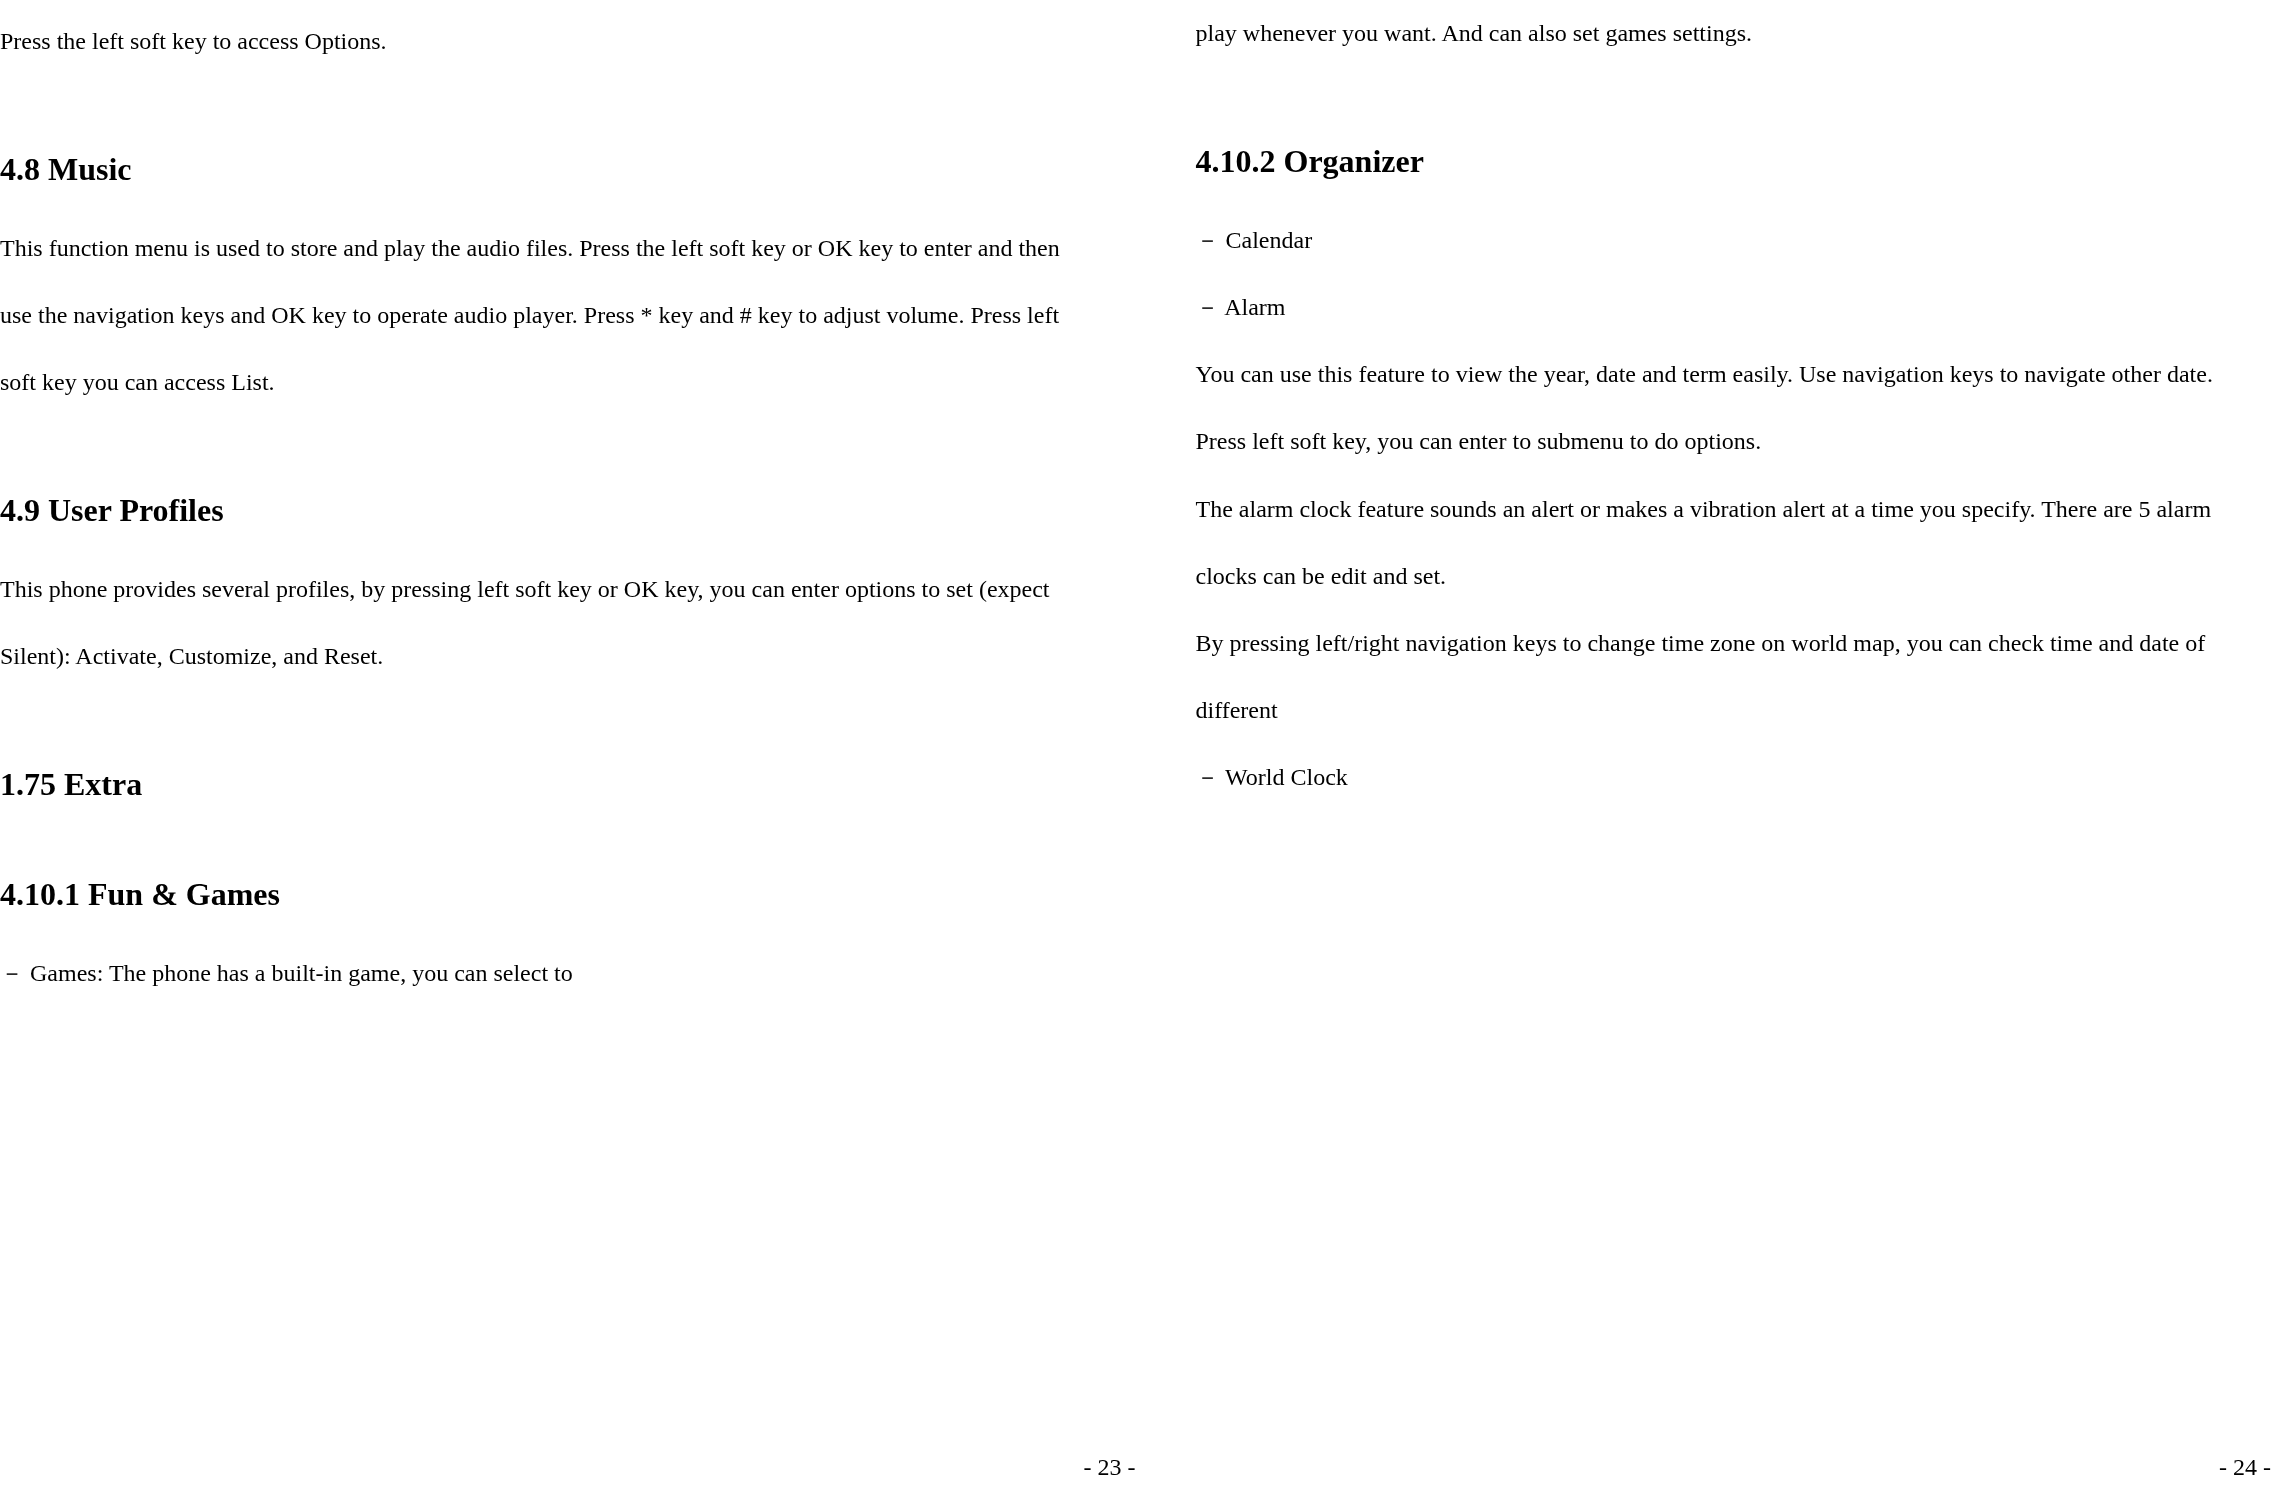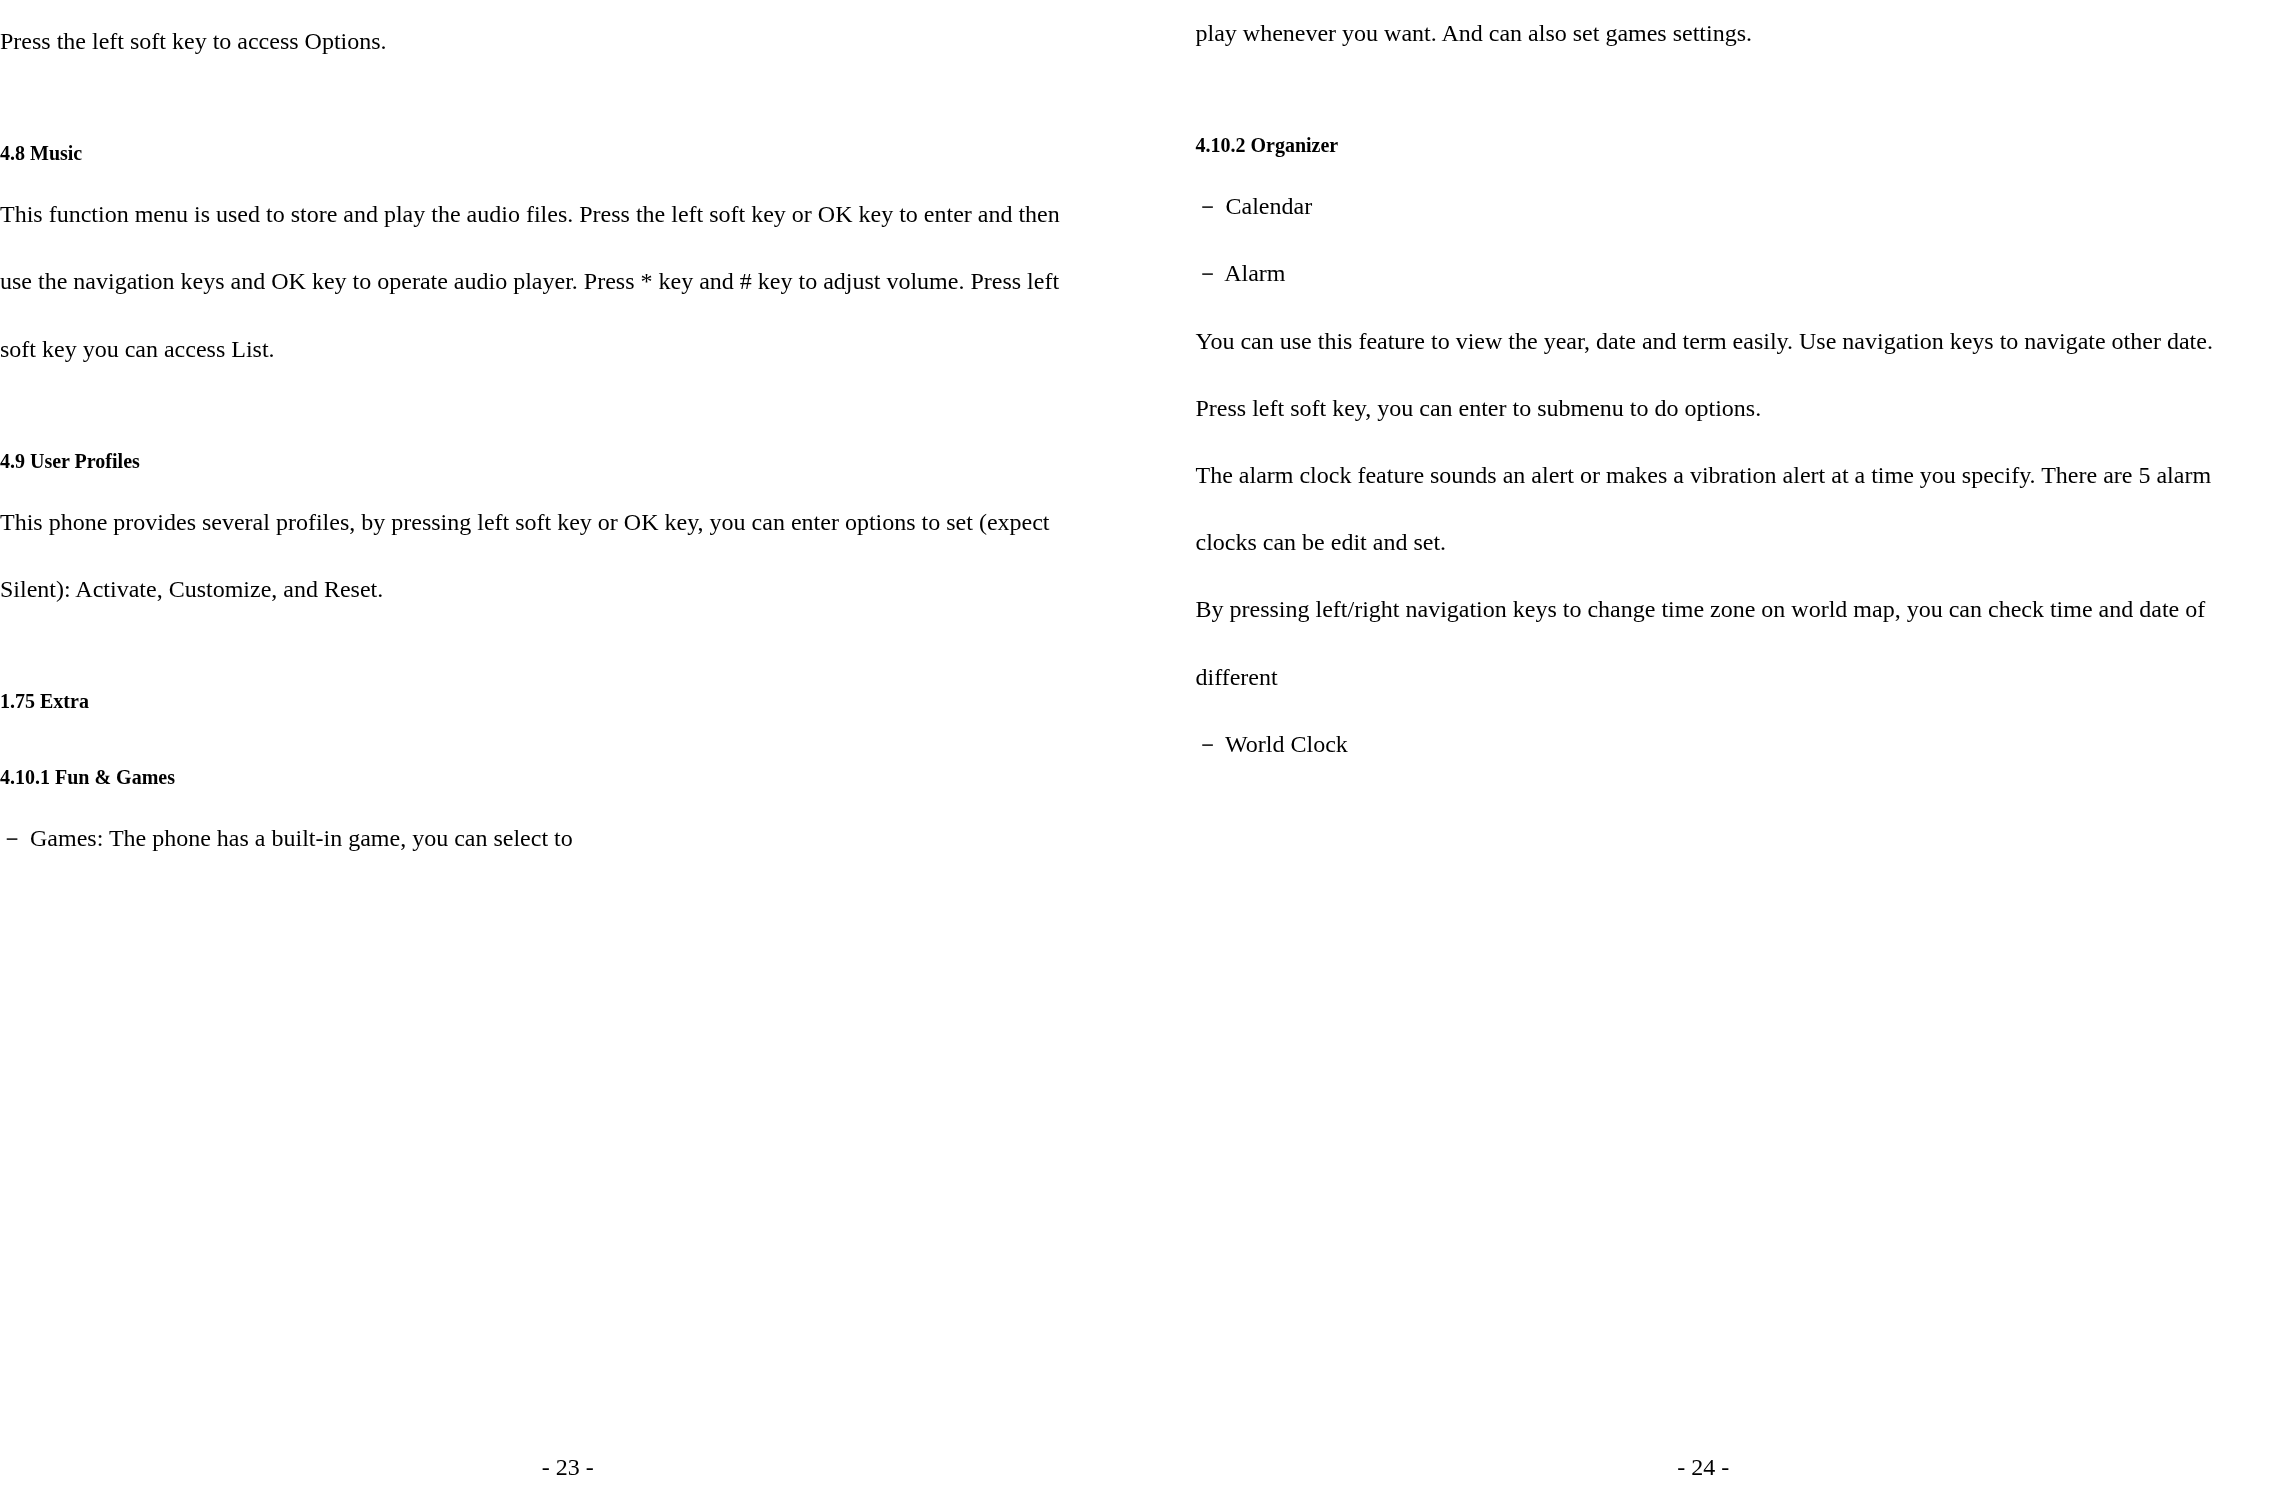--- a/index.html
+++ b/index.html
@@ -26,28 +26,28 @@
     .page.right {
       padding: 0 8px 0 60px;
     }
     .content {
       flex: 1;
       line-height: 2.8;
       font-size: 24px;
     }
     .heading {
       font-weight: bold;
-      font-size: 20px;
+      font-size: 32px;
       margin-top: 20px;
     }
     .para {
       font-size: 24px;
     }
     .page-number {
-      text-align: center;
+      text-align: right;
       font-size: 24px;
       position: absolute;
       bottom: 5px;
       left: 0;
       right: 0;
     }
     .spacer {
       height: 30px;
     }
   </style>

